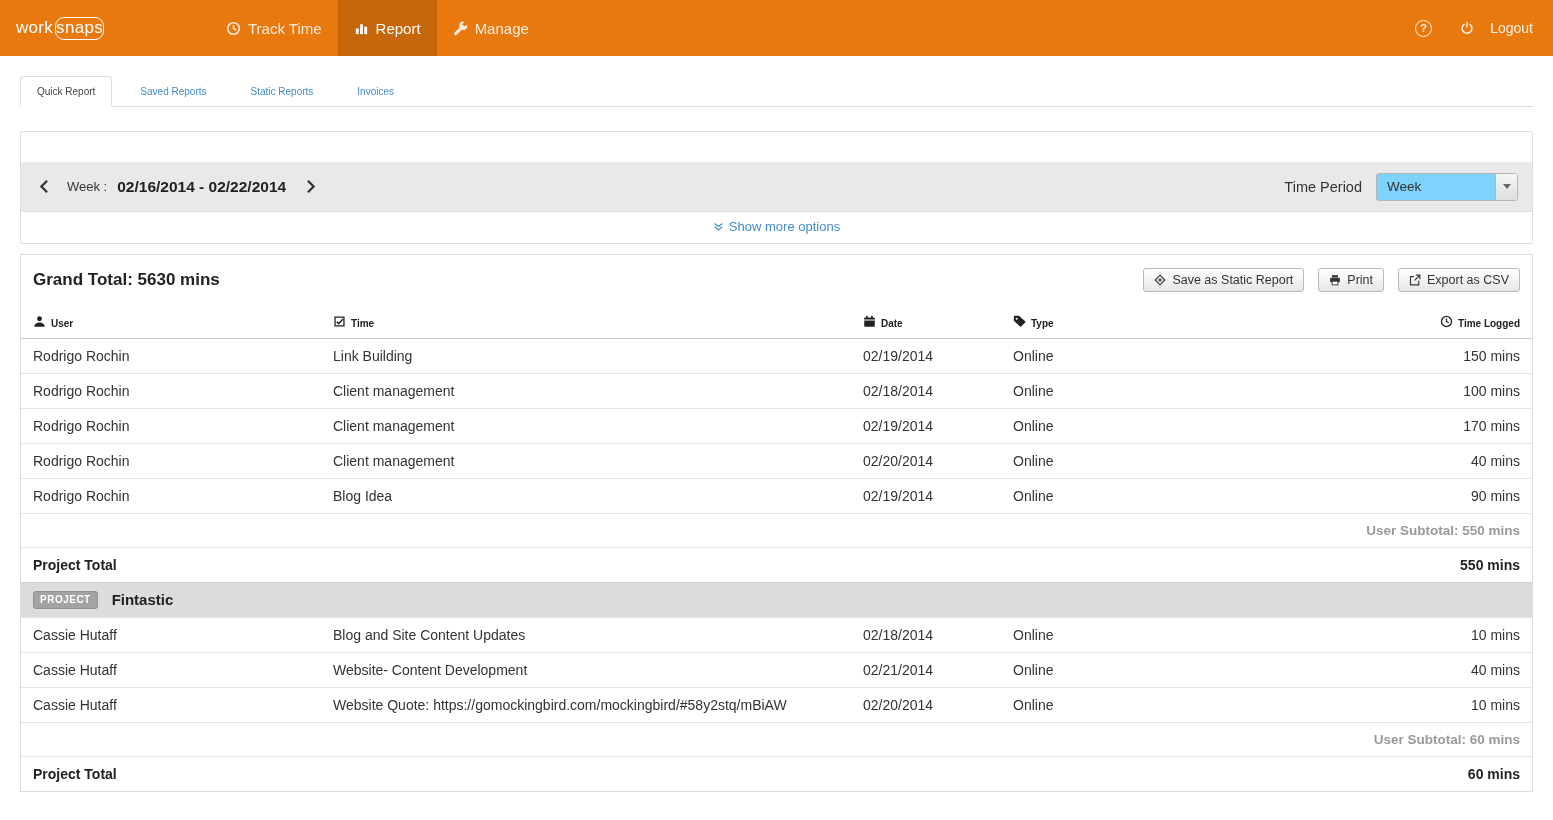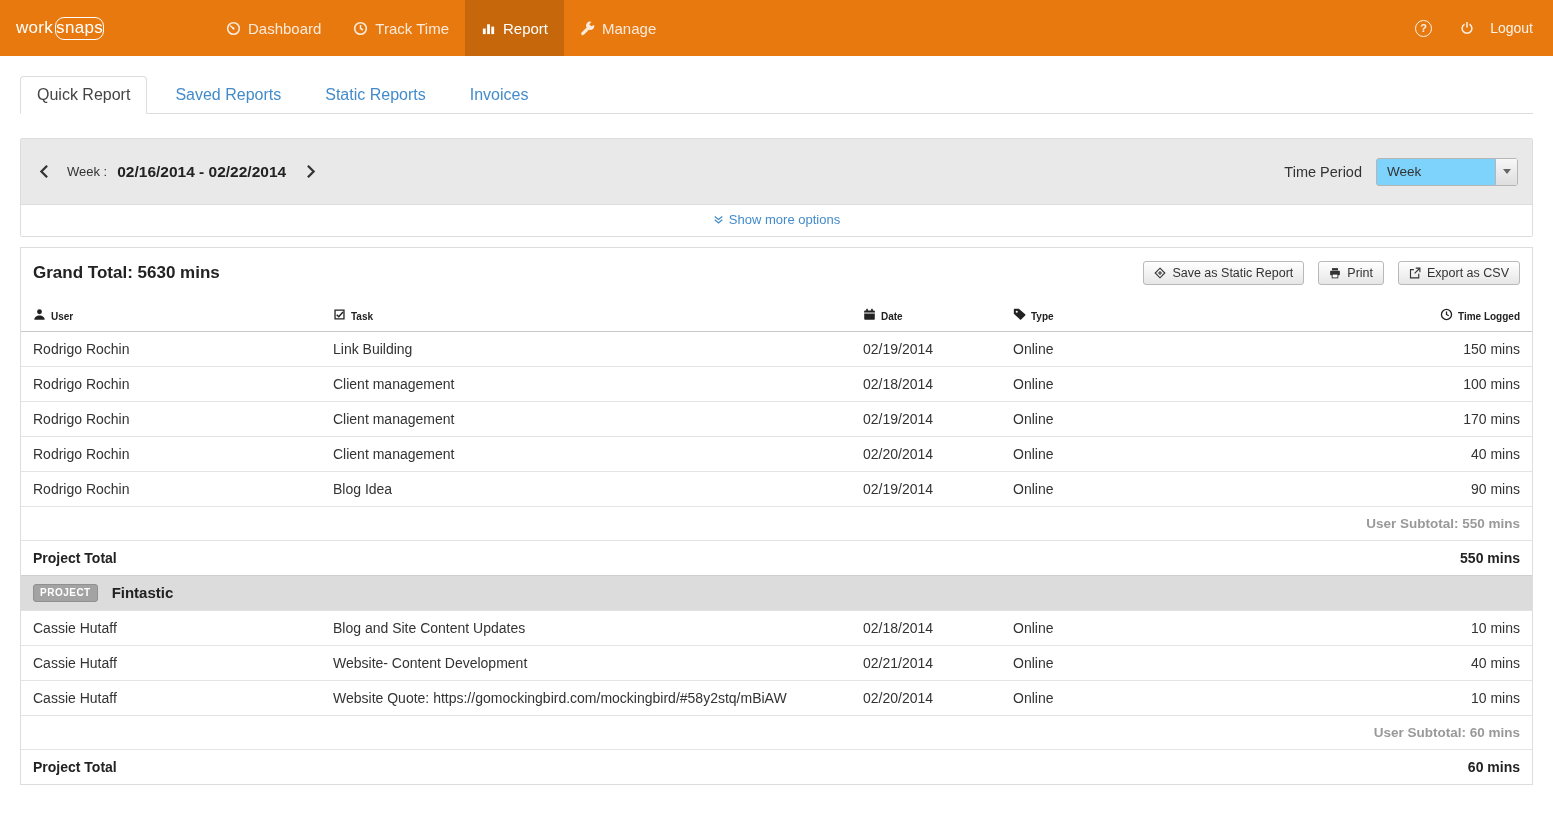--- a/index.html
+++ b/index.html
@@ -37,33 +37,33 @@
   .help-circle {
     width:17px; height:17px; border:1.5px solid currentColor; border-radius:50%;
     display:inline-flex; align-items:center; justify-content:center;
     font-size:11px; font-weight:bold;
   }
   .logout { display:flex; align-items:center; gap:16px; font-size:14px; cursor:pointer; }
 
   
   .tabs { margin:20px 20px 0; border-bottom:1px solid #ddd; display:flex; align-items:flex-end; }
   .tab {
-    padding:9px 16px; font-size:16px; color:var(--link-blue,#428bca);
+    padding:9px 16px; font-size:10px; color:var(--link-blue,#428bca);
     cursor:pointer; margin-right:12px; white-space:nowrap;
   }
   .tab.active {
     background:#fff; border:1px solid #ddd; border-bottom:1px solid #fff;
     border-radius:4px 4px 0 0; margin-bottom:-1px; color:#444;
   }
 
   
   .period-box { margin:24px 20px 0; border:1px solid #ddd; border-radius:2px; }
   .period-bar {
-    background:#e9e9e9; height:66px; padding:0 14px;
-    display:flex; align-items:center; border-bottom:1px solid #ddd;
+    background:#e9e9e9; height:50px; padding:0 14px;
+    display:flex; align-items:center; border-bottom:1px solid #ddd;margin-top:30px;
   }
   .week-nav-btn { color:#333; cursor:pointer; display:inline-flex; padding:2px 4px; }
   .week-label { font-size:13px; color:#333; margin:0 10px 0 14px; }
   .week-range { font-size:15.5px; font-weight:bold; color:#222; margin-right:16px; }
   .period-right { margin-left:auto; display:flex; align-items:center; }
   .time-period-label { font-size:14.5px; color:#333; margin-right:14px; }
   .select {
     width:142px; height:28px; background:#7dd3fc; border:1px solid #b6b6b6;
     border-radius:3px; display:flex; align-items:stretch; cursor:pointer;
   }
@@ -116,30 +116,20 @@
 </style>
 </head>
 <body>
 
 <div class="navbar">
   <div class="brand">
     <span class="brand-work">work</span>
       <span class="brand-snaps">snaps</span>
   </div>
   <nav class="nav-items">
-    <a class="nav-item">
-      <span class="icon">
-        <svg width="15" height="15" viewBox="0 0 16 16">
-            <circle cx="8" cy="8" r="6.2" fill="none" stroke="currentColor" stroke-width="1.7"></circle>
-            <path d="M8 8L4.6 5.3" stroke="currentColor" stroke-width="1.7"></path>
-            <circle cx="8" cy="8" r="1.2" fill="currentColor"></circle>
-          </svg>
-      </span>
-      <span>Dashboard</span>
-    </a>
     <a class="nav-item">
       <span class="icon">
         <svg width="15" height="15" viewBox="0 0 16 16">
             <circle cx="8" cy="8" r="6.2" fill="none" stroke="currentColor" stroke-width="1.7"></circle>
             <path d="M8 4.2V8l2.7 1.6" fill="none" stroke="currentColor" stroke-width="1.6"></path>
           </svg>
       </span>
       <span>Track Time</span>
     </a>
     <a class="nav-item active">
@@ -277,21 +267,21 @@
                 <path d="M1.6 14.6c0-3.6 2.9-5.5 6.4-5.5s6.4 1.9 6.4 5.5z"></path>
               </svg>
             </span><span>User</span>
         </th>
         <th>
           <span class="icon">
               <svg width="13" height="13" viewBox="0 0 16 16">
                 <path d="M2.5 2.5h11v11h-11z" fill="none" stroke="currentColor" stroke-width="1.6"></path>
                 <path d="M4.5 8.2l2.6 2.6 5.2-5.8" fill="none" stroke="currentColor" stroke-width="1.8"></path>
               </svg>
-            </span><span>Task</span>
+            </span><span>Time</span>
         </th>
         <th>
           <span class="icon">
               <svg width="13" height="13" viewBox="0 0 16 16" fill="currentColor">
                 <rect x="1.5" y="3" width="13" height="11.5" rx="1"></rect>
                 <rect x="4" y="1" width="2" height="3.4" rx=".5"></rect>
                 <rect x="10" y="1" width="2" height="3.4" rx=".5"></rect>
                 <rect x="1.5" y="5.6" width="13" height="1.2" fill="#fff"></rect>
               </svg>
             </span><span>Date</span>

